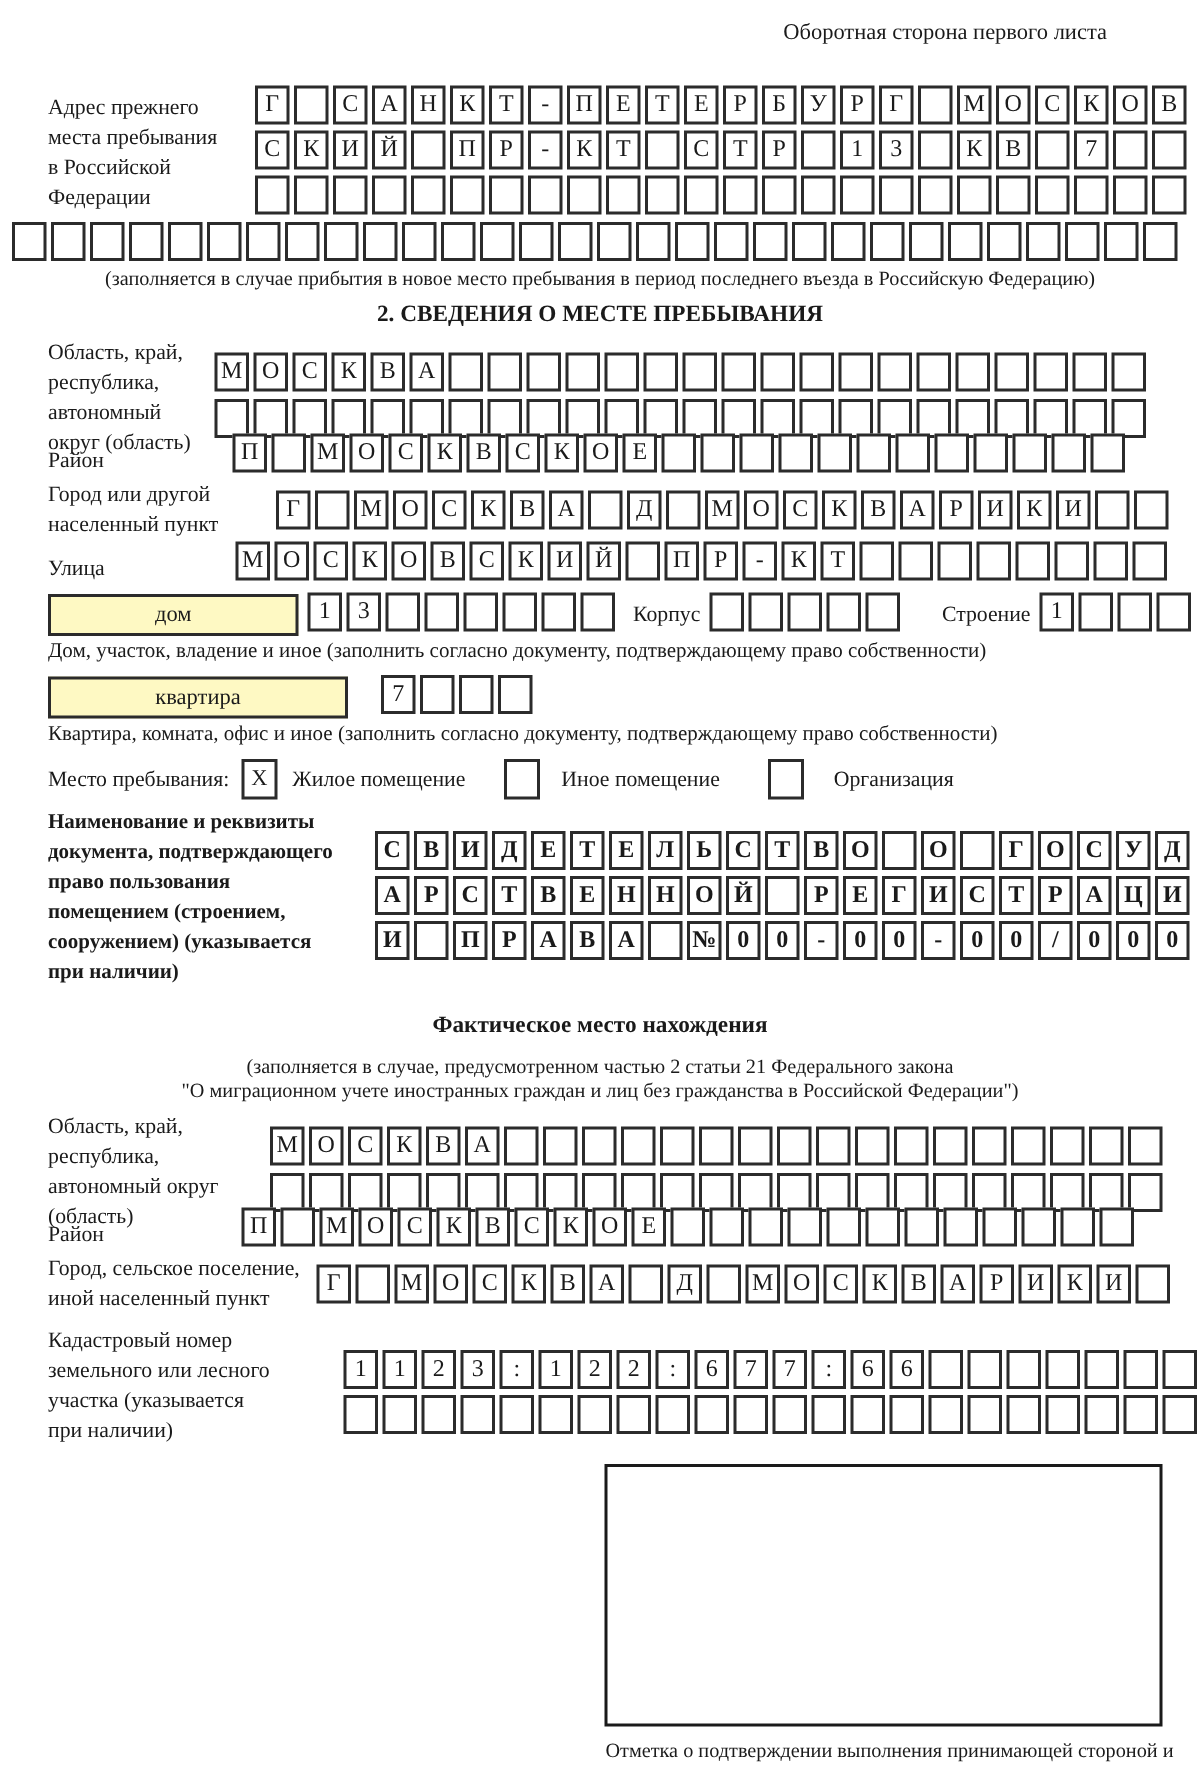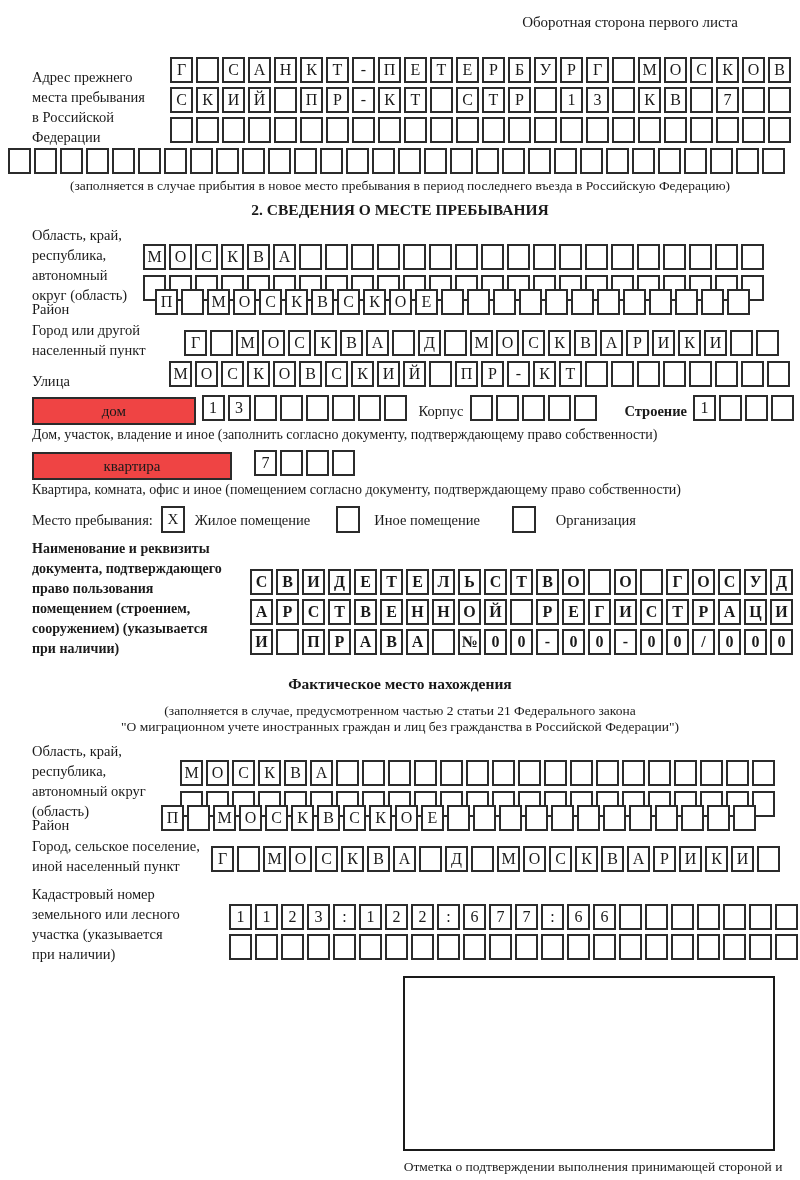--- a/index.html
+++ b/index.html
@@ -15,32 +15,32 @@
 
   
   .cellrow { display:flex; gap:3px; margin-bottom:4px; }
   .cell {
     width:23px; height:26px; flex:0 0 23px;
     border:2px solid #2b2b2b;
     font-size:16px; line-height:22px; text-align:center;
     background:#fff;
   }
 
-  .formrow { display:flex; align-items:flex-end; }
+  .formrow { display:flex; align-items:center; }
   .lbl { font-size:14.5px; line-height:20px; white-space:pre-line; flex:0 0 auto; }
 
   .pad32 { padding-left:26px; }
 
   .note { font-size:13.5px; text-align:center; }
   .sec-title { font-size:15.5px; font-weight:bold; text-align:center; }
 
   
   .boxfield {
     border:2px solid #2b2b2b; height:28px; text-align:center;
-    font-size:15px; line-height:24px; background:#ef4444;
+    font-size:15px; line-height:24px; background:#fef9c3;
   }
   .inline-lbl { font-size:14.5px; line-height:28px; }
 
   .chkrow { display:flex; align-items:center; }
   .checkbox {
     width:24px; height:27px; border:2px solid #2b2b2b;
     font-size:15px; line-height:23px; text-align:center; background:#fff;
   }
 
   .stamp-wrap { margin-left:389px; width:400px; margin-top:12px; }
@@ -289,21 +289,21 @@
         <span class="cell">А</span>
         <span class="cell">Р</span>
         <span class="cell">И</span>
         <span class="cell">К</span>
         <span class="cell">И</span>
         <span class="cell"></span>
         <span class="cell"></span>
       </div>
   </div>
 
-  <div class="formrow pad32" style="margin-top:1px;gap:12px;">
+  <div class="formrow pad32" style="margin-top:1px;">
     <div class="lbl" style="width:125px; padding-top:5px;">Улица</div>
     <div class="cellrow">
         <span class="cell">М</span>
         <span class="cell">О</span>
         <span class="cell">С</span>
         <span class="cell">К</span>
         <span class="cell">О</span>
         <span class="cell">В</span>
         <span class="cell">С</span>
         <span class="cell">К</span>
@@ -339,40 +339,40 @@
         <span class="cell"></span>
       </div>
     <div class="inline-lbl" style="margin-left:6px;">Корпус</div>
     <div class="cellrow">
         <span class="cell"></span>
         <span class="cell"></span>
         <span class="cell"></span>
         <span class="cell"></span>
         <span class="cell"></span>
       </div>
-    <div class="inline-lbl" style="margin-left:22px;font-weight:bold;">Строение</div>
+    <div class="inline-lbl" style="margin-left:22px;">Строение</div>
     <div class="cellrow">
         <span class="cell">1</span>
         <span class="cell"></span>
         <span class="cell"></span>
         <span class="cell"></span>
       </div>
   </div>
   <div class="lbl" style="padding-left:26px; font-size:14px;">Дом, участок, владение и иное (заполнить согласно документу, подтверждающему право собственности)</div>
 
   <div class="formrow pad32" style="margin-top:5px; gap:22px;">
     <div class="boxfield" style="width:200px;">квартира</div>
     <div class="cellrow">
         <span class="cell">7</span>
         <span class="cell"></span>
         <span class="cell"></span>
         <span class="cell"></span>
       </div>
   </div>
-  <div class="lbl" style="padding-left:26px; font-size:14px;">Квартира, комната, офис и иное (помещением согласно документу, подтверждающему право собственности)</div>
+  <div class="lbl" style="padding-left:26px; font-size:14px;">Квартира, комната, офис и иное (заполнить согласно документу, подтверждающему право собственности)</div>
 
   <div class="chkrow pad32" style="margin-top:6px;">
     <span class="lbl">Место пребывания:</span>
     <span class="checkbox" style="margin-left:8px;">X</span>
     <span class="lbl" style="margin-left:10px;">Жилое помещение</span>
     <span class="checkbox" style="margin-left:26px;"></span>
     <span class="lbl" style="margin-left:14px;">Иное помещение</span>
     <span class="checkbox" style="margin-left:32px;"></span>
     <span class="lbl" style="margin-left:20px;">Организация</span>
   </div>

